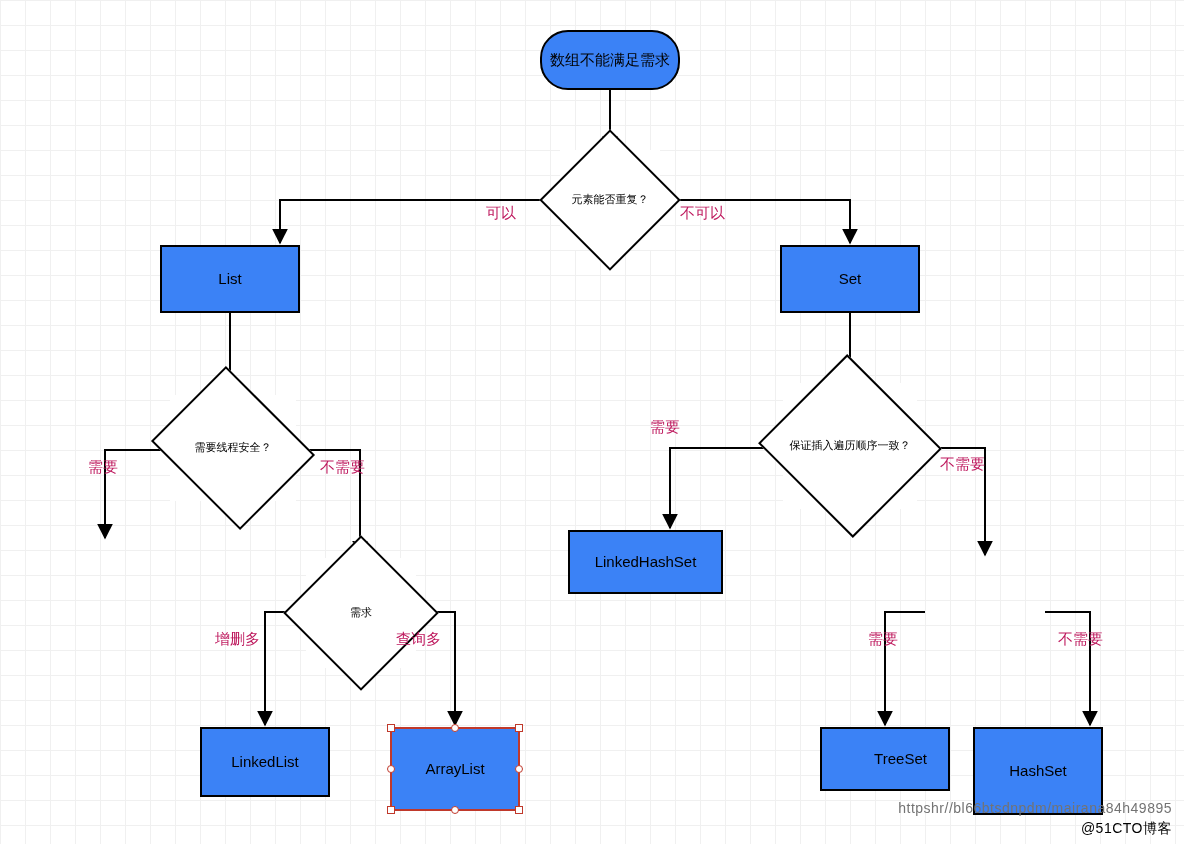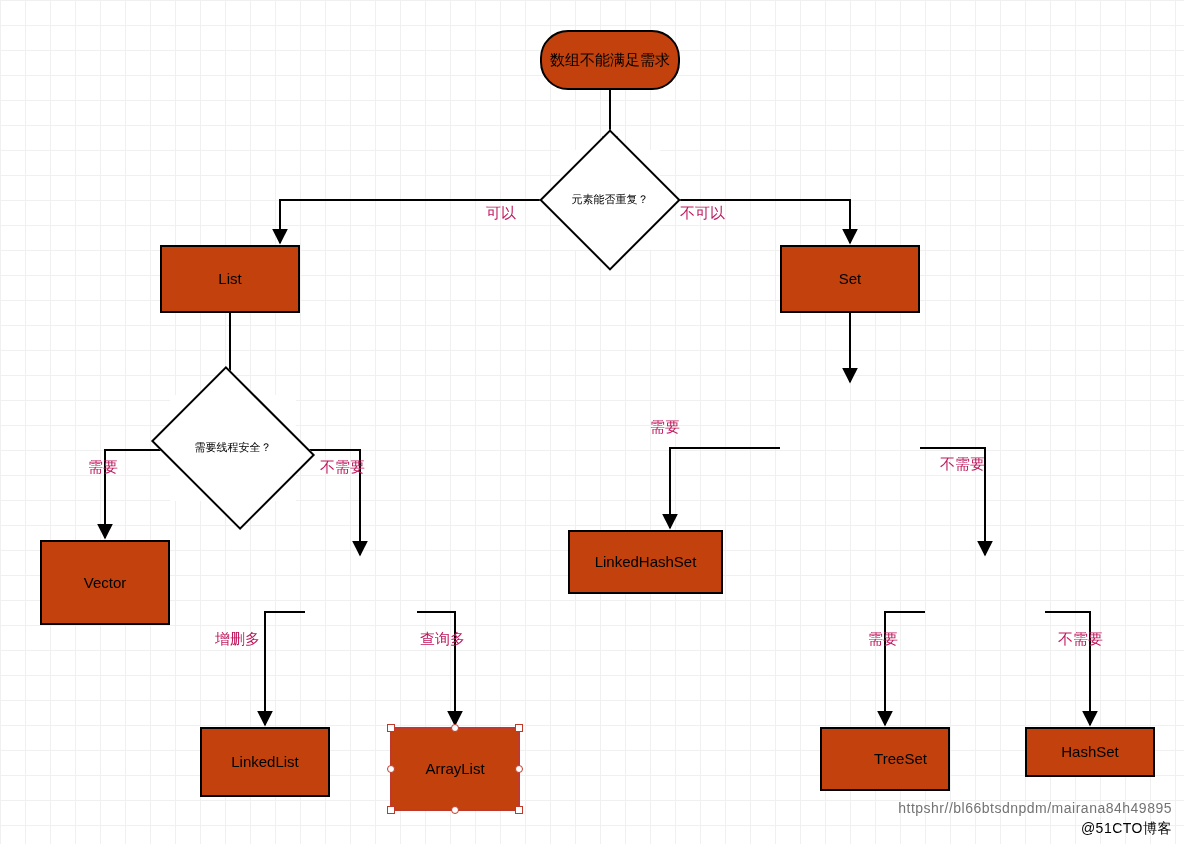--- a/index.html
+++ b/index.html
@@ -21,21 +21,21 @@
       linear-gradient(to right,#f0f0f0 1px,transparent 1px),
       linear-gradient(to bottom,#f0f0f0 1px,transparent 1px);
     background-size:25px 25px;
     pointer-events:none;
   }
   svg.lines{position:absolute;inset:0;width:1184px;height:844px;}
   .node{
     position:absolute;
     box-sizing:border-box;
     border:2px solid #000;
-    background:#c2410c;
+    background:#3b82f6;
     display:flex;
     align-items:center;
     justify-content:center;
     text-align:center;
     padding:4px 6px;
     line-height:1.3;
   }
   .pill{border-radius:28px;}
   .rect{}
   .diamond{
@@ -142,57 +142,62 @@
     <span>List</span>
   </div>
 
   <div class="diamond" style="left:170px;top:395px;width:126px;height:106px;">
     <div class="rot"></div>
     <div class="txt">需要线程安全？</div>
   </div>
   <div class="edge-label" style="left:88px;top:458px;">需要</div>
   <div class="edge-label" style="left:320px;top:458px;">不需要</div>
 
-  <div class="node rect" style="left:40px;top:540px;width:130px;height:85px;">
-    <span>Vector</span>
-  </div>
-
+
+  <div class="diamond" style="left:306px;top:558px;width:110px;height:110px;">
+    <div class="rot"></div>
+    <div class="txt">需求</div>
+  </div>
   <div class="edge-label" style="left:215px;top:630px;">增删多</div>
-  <div class="edge-label" style="left:420px;top:630px;">查询多</div>
+  <div class="edge-label" style="left:396px;top:630px;">查询多</div>
 
   <div class="node rect" style="left:200px;top:727px;width:130px;height:70px;">
     <span>LinkedList</span>
   </div>
 
   <div class="node rect" style="left:390px;top:727px;width:130px;height:84px;border-color:#c0392b;">
     <span>ArrayList</span>
 
     <span class="sel-handle" style="left:-5px;top:-5px;"></span>
     <span class="sel-handle" style="right:-5px;top:-5px;"></span>
     <span class="sel-handle" style="left:-5px;bottom:-5px;"></span>
     <span class="sel-handle" style="right:-5px;bottom:-5px;"></span>
     <span class="sel-mid" style="left:calc(50% - 4px);top:-5px;"></span>
     <span class="sel-mid" style="left:calc(50% - 4px);bottom:-5px;"></span>
     <span class="sel-mid" style="top:calc(50% - 4px);left:-5px;"></span>
     <span class="sel-mid" style="top:calc(50% - 4px);right:-5px;"></span>
   </div>
 
+  <div class="diamond" style="left:783px;top:383px;width:134px;height:126px;">
+    <div class="rot"></div>
+    <div class="txt" style="max-width:130px">保证插入遍历顺序一致？</div>
+  </div>
   <div class="edge-label" style="left:650px;top:418px;">需要</div>
   <div class="edge-label" style="left:940px;top:455px;">不需要</div>
 
   <div class="node rect" style="left:568px;top:530px;width:155px;height:64px;">
     <span>LinkedHashSet</span>
   </div>
 
   <div class="edge-label" style="left:868px;top:630px;">需要</div>
   <div class="edge-label" style="left:1058px;top:630px;">不需要</div>
 
   <div class="node rect" style="left:820px;top:727px;width:130px;height:64px;padding-left:37px;">
     <span>TreeSet</span>
   </div>
 
-  <div class="node rect" style="left:1025px;top:727px;width:130px;height:50px;">
+  <div class="node rect" style="left:973px;top:727px;width:130px;height:88px;">
     <span>HashSet</span>
   </div>
 
   <div class="watermark2">httpshr//bl66btsdnpdm/mairana84h49895</div>
   <div class="watermark">@51CTO博客</div>
 </div>
 
 </body></html>

